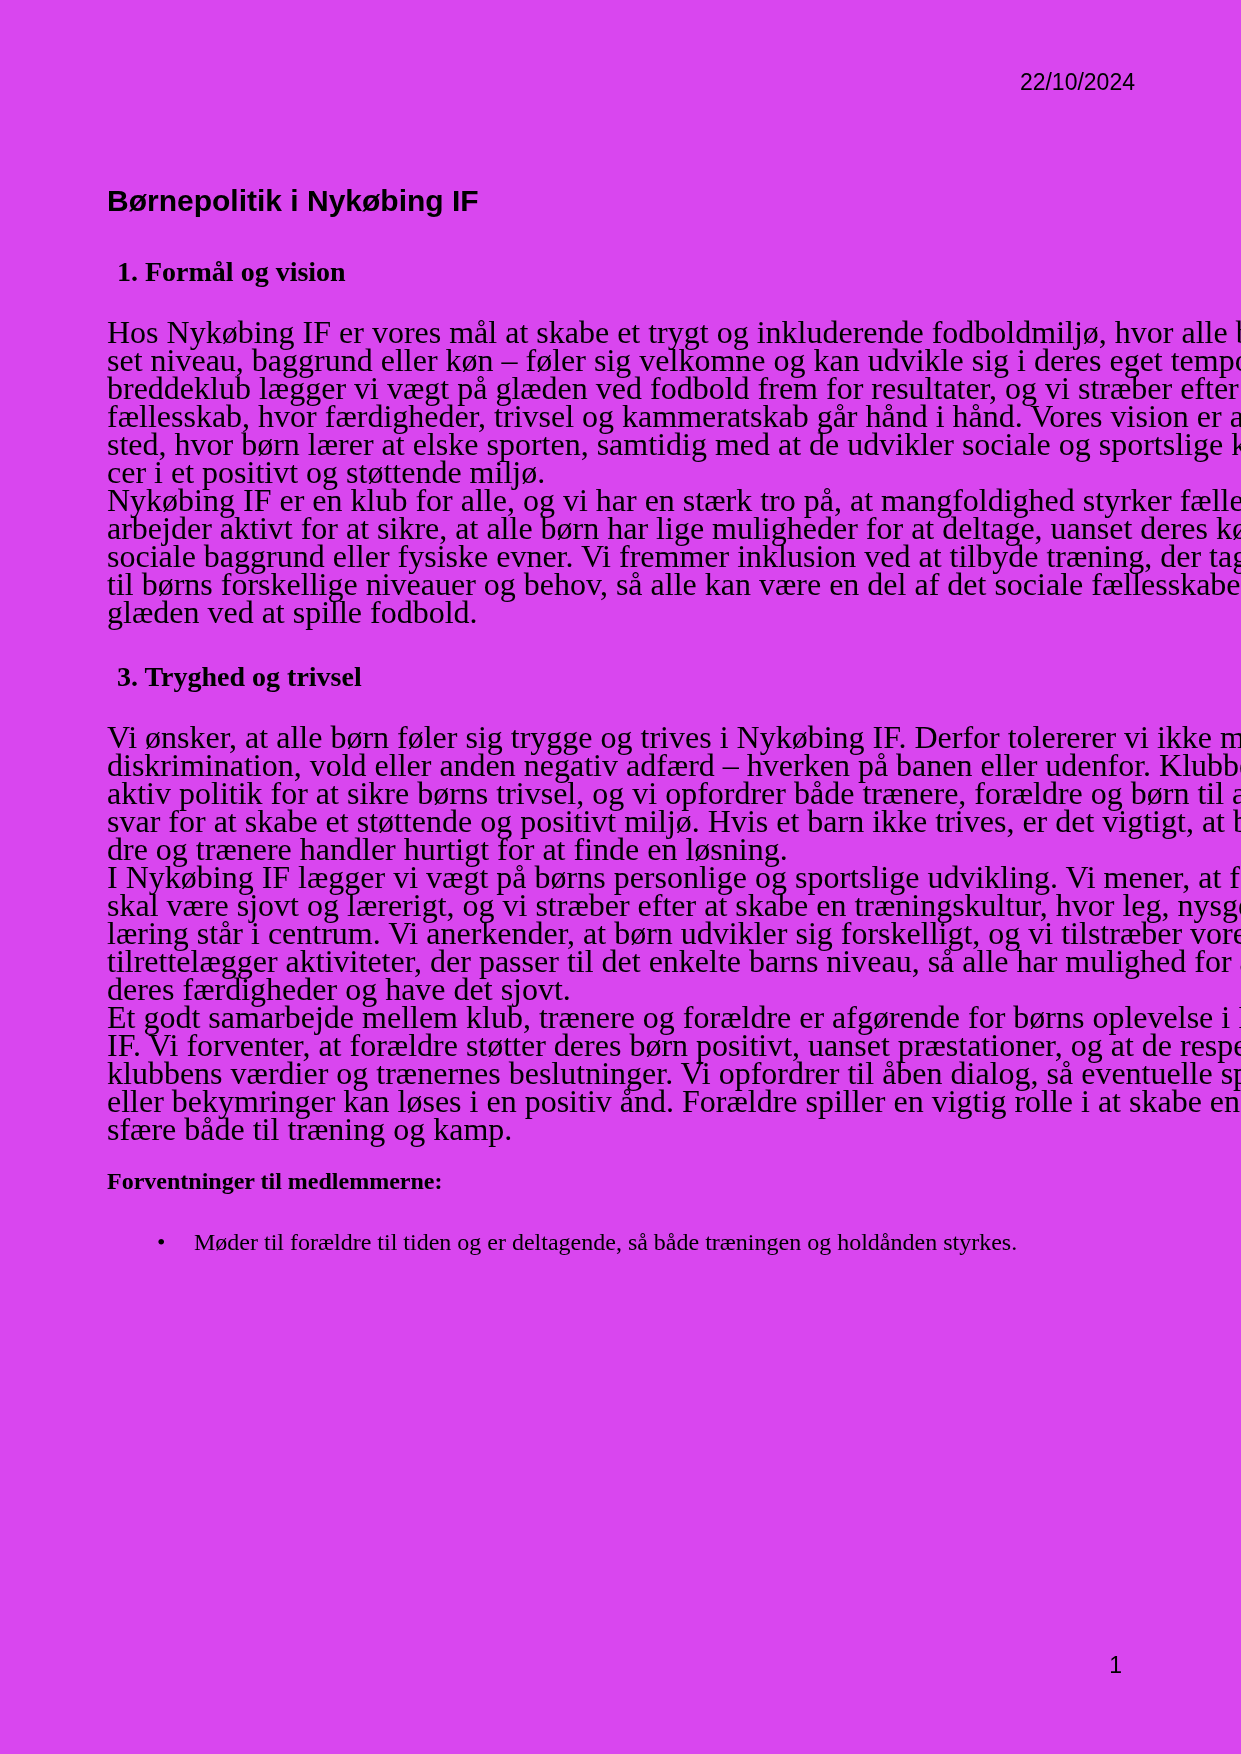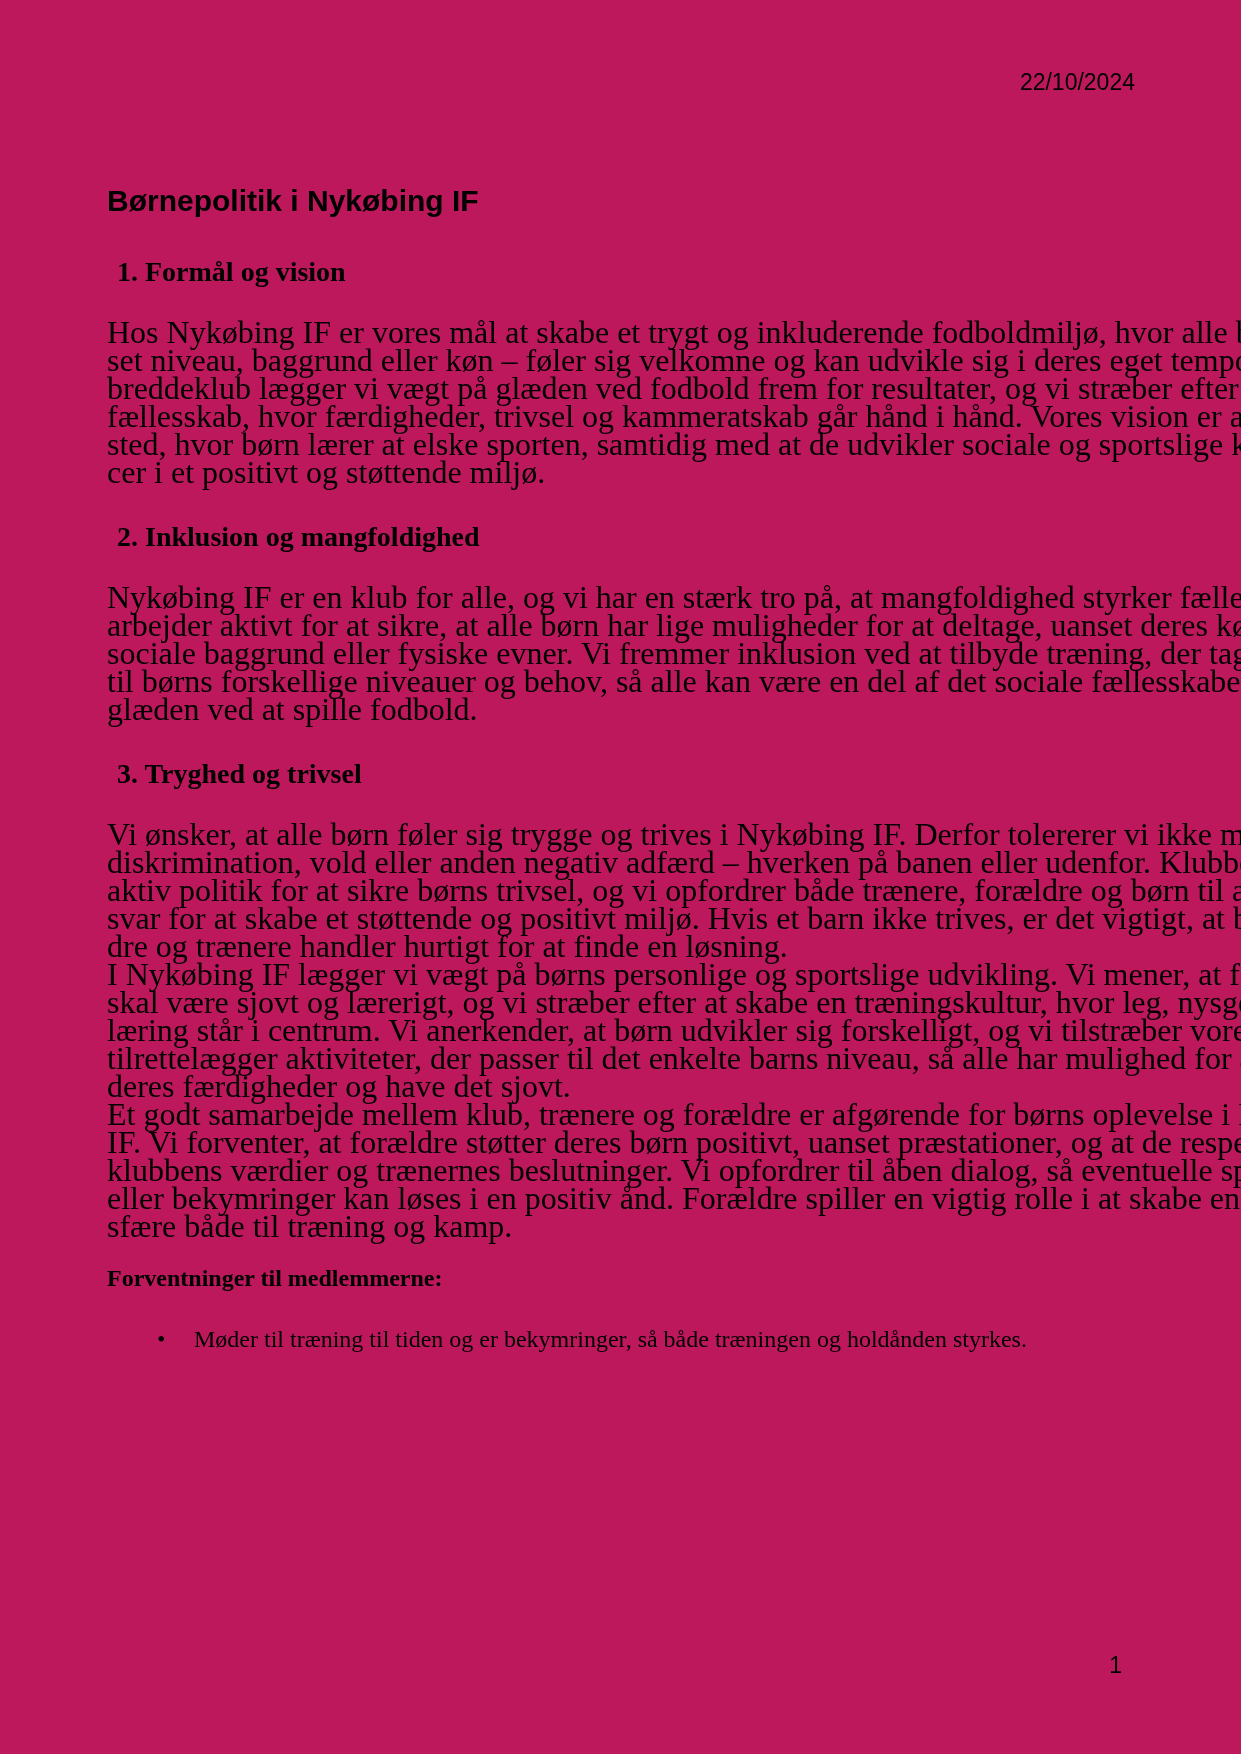--- a/index.html
+++ b/index.html
@@ -5,21 +5,21 @@
   html, body {
     margin: 0;
     padding: 0;
     background: #e8e8e8;
   }
   .page {
     position: relative;
     width: 1241px;
     height: 1754px;
     margin: 0 auto;
-    background: #be185d;
+    background: #d946ef;
     color: #000000;
     box-sizing: border-box;
     padding: 69px 106px 0 107px;
     overflow: hidden;
     font-family: "Liberation Serif", "DejaVu Serif", serif;
   }
   .doc-date {
     font-family: "Liberation Sans", "DejaVu Sans", sans-serif;
     font-size: 23px;
     line-height: 26px;
@@ -97,21 +97,20 @@
     <h2 class="section-heading">1. Formål og vision</h2>
     <p class="para">Hos Nykøbing IF er vores mål at skabe et trygt og inkluderende fodboldmiljø, hvor alle børn – uan-
 set niveau, baggrund eller køn – føler sig velkomne og kan udvikle sig i deres eget tempo. Som en
 breddeklub lægger vi vægt på glæden ved fodbold frem for resultater, og vi stræber efter at skabe et
 fællesskab, hvor færdigheder, trivsel og kammeratskab går hånd i hånd. Vores vision er at være et
 sted, hvor børn lærer at elske sporten, samtidig med at de udvikler sociale og sportslige kompeten-
 cer i et positivt og støttende miljø.</p>
   </section>
 
   <section>
-    <h2 class="section-heading">2. Inklusion og mangfoldighed</h2>
     <p class="para">Nykøbing IF er en klub for alle, og vi har en stærk tro på, at mangfoldighed styrker fællesskabet. Vi
 arbejder aktivt for at sikre, at alle børn har lige muligheder for at deltage, uanset deres køn, etnicitet,
 sociale baggrund eller fysiske evner. Vi fremmer inklusion ved at tilbyde træning, der tager hensyn
 til børns forskellige niveauer og behov, så alle kan være en del af det sociale fællesskabe og opleve
 glæden ved at spille fodbold.</p>
   </section>
 
   <section>
     <h2 class="section-heading">3. Tryghed og trivsel</h2>
     <p class="para">Vi ønsker, at alle børn føler sig trygge og trives i Nykøbing IF. Derfor tolererer vi ikke mobning,
@@ -135,19 +134,19 @@
 klubbens værdier og trænernes beslutninger. Vi opfordrer til åben dialog, så eventuelle spørgsmål
 eller bekymringer kan løses i en positiv ånd. Forældre spiller en vigtig rolle i at skabe en god atmo-
 sfære både til træning og kamp.</p>
   </section>
 
   <h3 class="sub-heading">Forventninger til medlemmerne:</h3>
 
   <ul class="bullet-list">
     <li class="bullet-item">
       <span class="bullet-marker">•</span>
-      <span class="bullet-text">Møder til træning til tiden og er bekymringer, så både træningen og holdånden styrkes.</span>
+      <span class="bullet-text">Møder til forældre til tiden og er deltagende, så både træningen og holdånden styrkes.</span>
     </li>
   </ul>
 
   <div class="page-footer">1</div>
 
 </div>
 
 </body></html>

